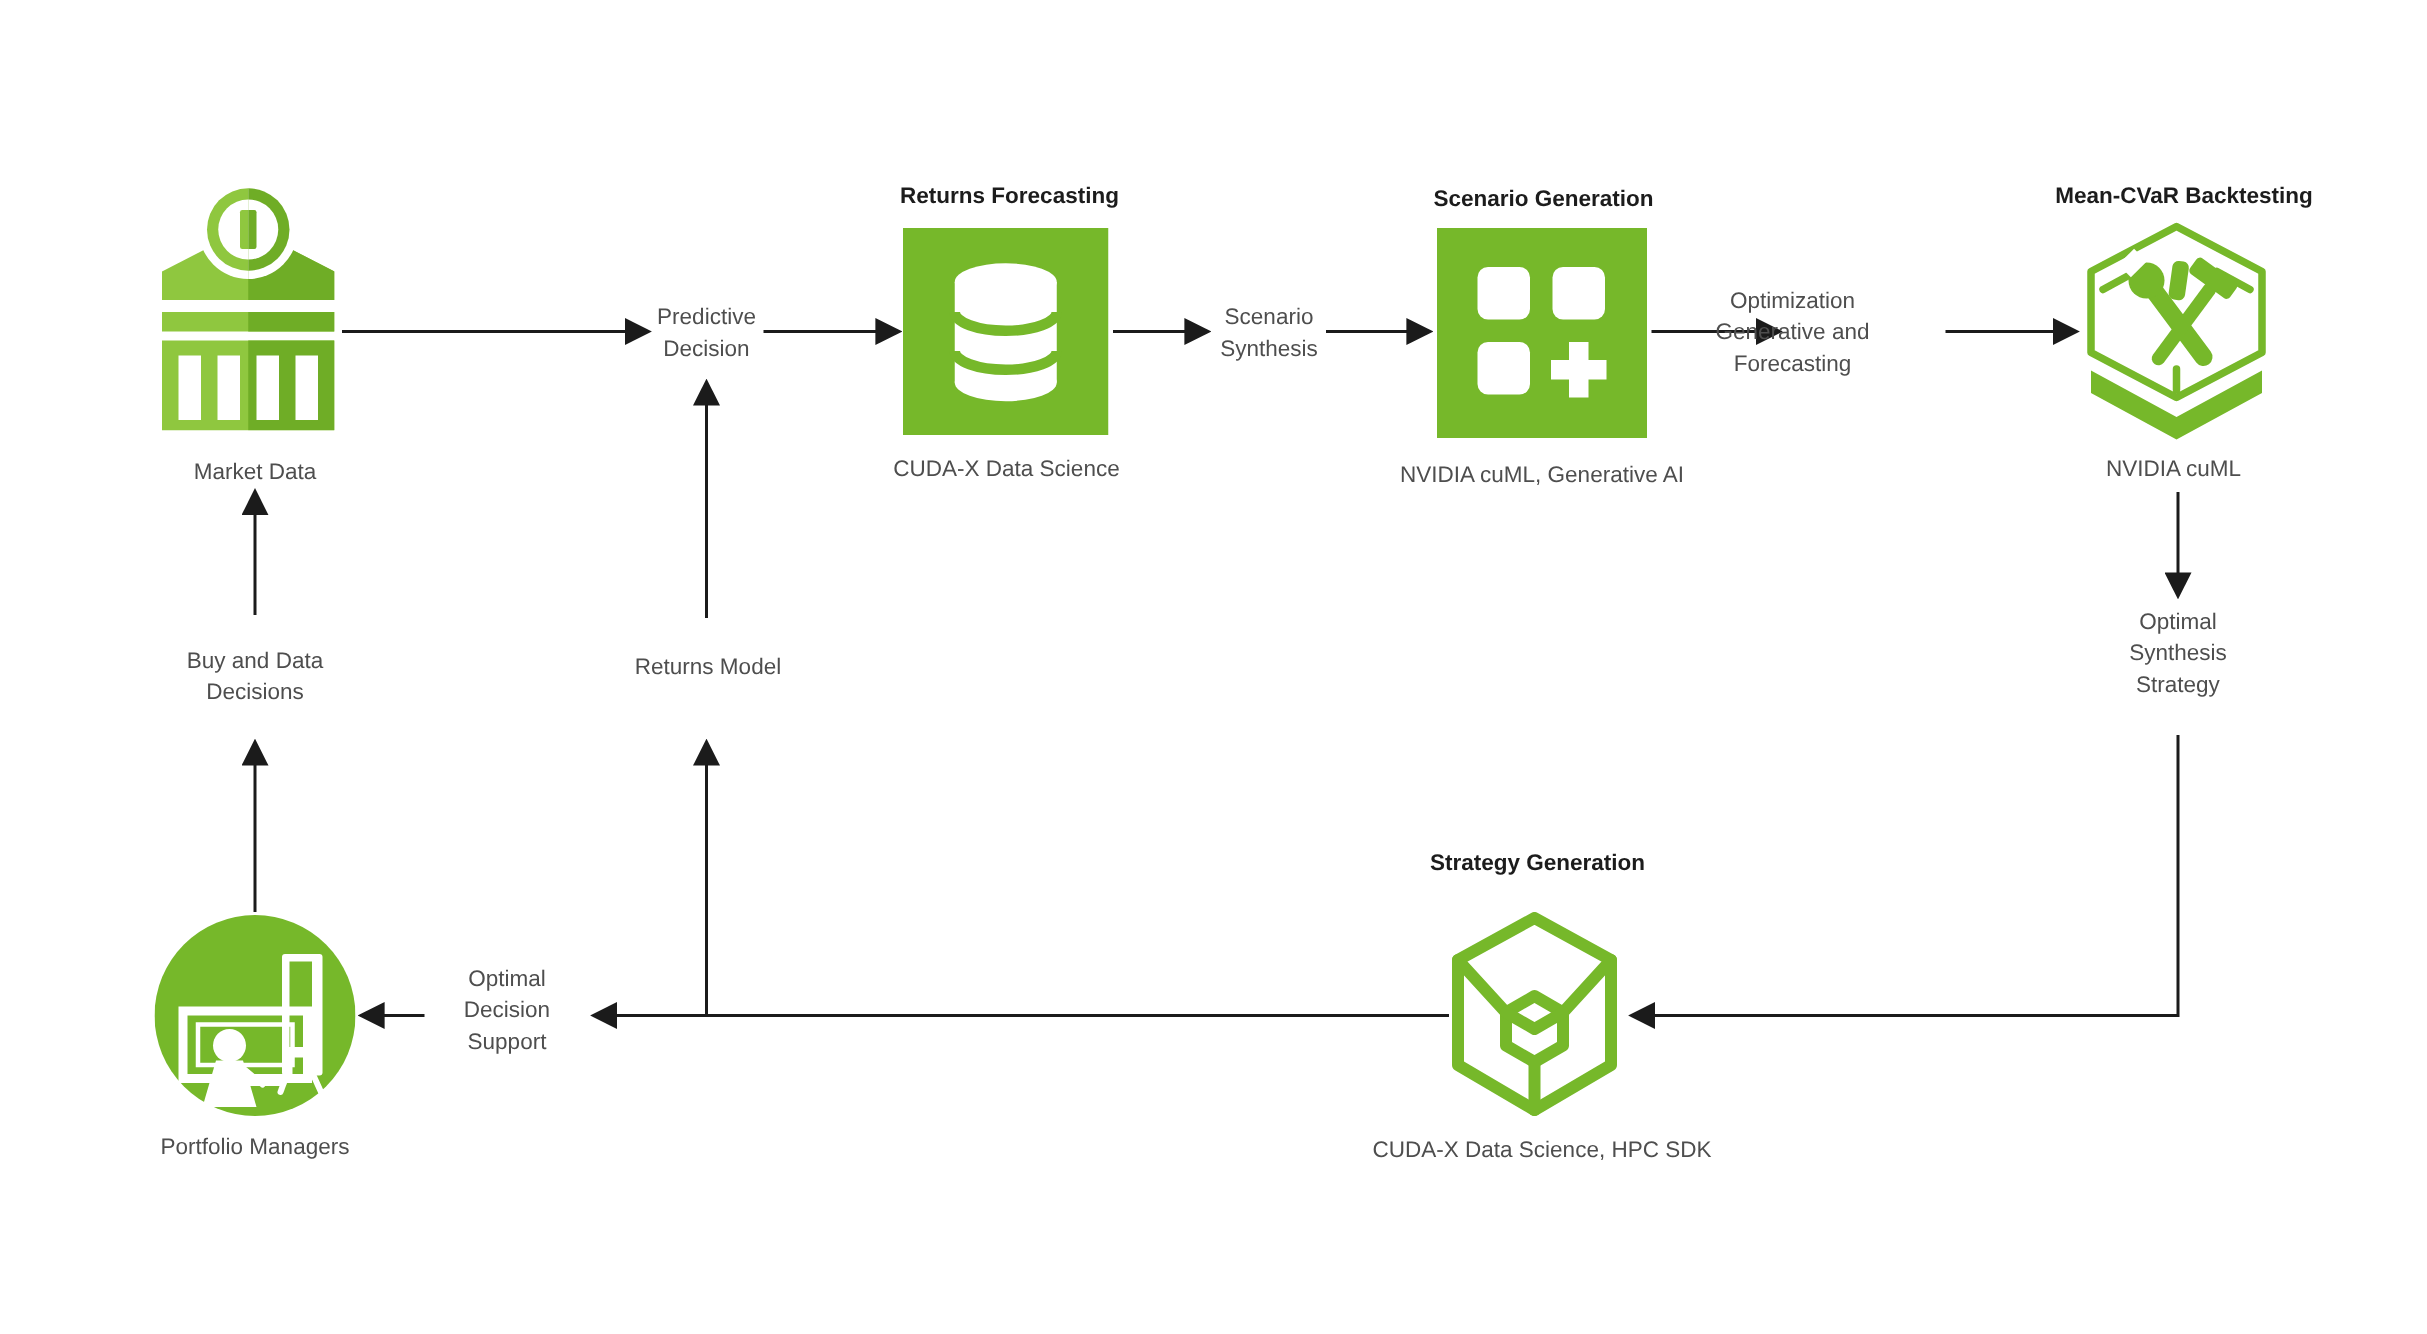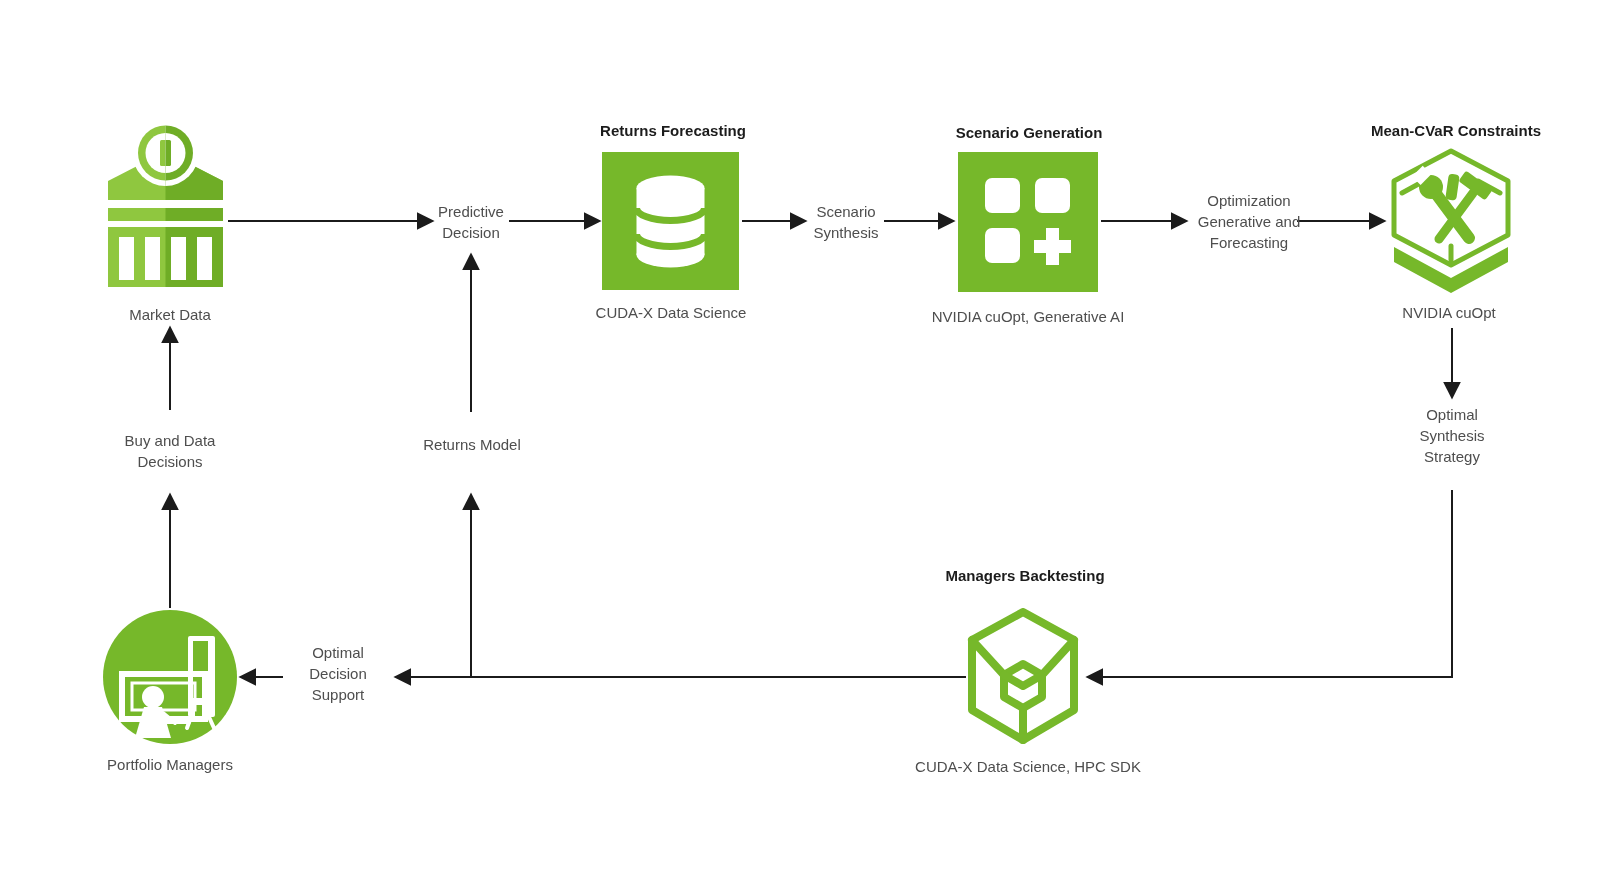--- a/index.html
+++ b/index.html
@@ -99,41 +99,41 @@
   <div class="node" style="left:958px;top:152px;width:140px;height:140px">
     <svg width="140" height="140" viewBox="0 0 140 140">
       <rect class="g" x="0" y="0" width="140" height="140"></rect>
       <rect class="w" x="27" y="26" width="35" height="35" rx="7"></rect>
       <rect class="w" x="77" y="26" width="35" height="35" rx="7"></rect>
       <rect class="w" x="27" y="76" width="35" height="35" rx="7"></rect>
       <rect class="w" x="76" y="88" width="37" height="13"></rect>
       <rect class="w" x="88" y="76" width="13" height="37"></rect>
     </svg>
   </div>
-  <div class="lbl" style="left:1028px;top:306px">NVIDIA cuOpt, Generative AI</div>
+  <div class="lbl" style="left:1028px;top:306px">NVIDIA cuML, Generative AI</div>
 
-  <div class="title" style="left:1456px;top:121px">Mean-CVaR Constraints</div>
+  <div class="title" style="left:1456px;top:121px">Mean-CVaR Backtesting</div>
   <div class="node" style="left:1390px;top:148px;width:122px;height:146px">
     <svg width="122" height="146" viewBox="0 0 122 146">
       <polygon class="hexs" points="61,3 118,33 118,87 61,117 4,87 4,33"></polygon>
       <path class="hexs" d="M12,45 L34,33"></path>
       <path class="hexs" d="M110,45 L88,33"></path>
       <path class="hexs" d="M61,98 L61,112"></path>
       <polygon class="g" points="4,99 61,130 118,99 118,114 61,145 4,114"></polygon>
       <line class="tool12" x1="44" y1="43" x2="79" y2="90"></line>
       <circle class="g" cx="41" cy="39" r="12"></circle>
       <rect fill="#fff" x="26" y="20" width="12" height="15" transform="rotate(45 32 27)"></rect>
       <rect class="g" x="57" y="26" width="11" height="26" rx="4" transform="rotate(8 62 39)"></rect>
       <line class="tool9" x1="83" y1="45" x2="49" y2="91"></line>
       <rect class="g" x="69" y="31" width="33" height="13" rx="3" transform="rotate(36 85.5 37.5)"></rect>
     </svg>
   </div>
-  <div class="lbl" style="left:1449px;top:302px">NVIDIA cuOpt</div>
+  <div class="lbl" style="left:1449px;top:302px">NVIDIA cuML</div>
 
-  <div class="title" style="left:1025px;top:566px">Managers Backtesting</div>
+  <div class="title" style="left:1025px;top:566px">Strategy Generation</div>
   <div class="node" style="left:966px;top:608px;width:114px;height:136px">
     <svg width="114" height="136" viewBox="0 0 114 136">
       <polygon class="cubes" points="57,4 108,32 108,102 57,132 6,102 6,32"></polygon>
       <path class="cubes" d="M6,32 L38,67"></path>
       <path class="cubes" d="M108,32 L76,67"></path>
       <polygon class="cubes" points="57,56 76,67 76,89 57,100 38,89 38,67"></polygon>
       <path class="cubes" d="M38,67 L57,78 L76,67"></path>
       <path class="cubes" d="M57,132 L57,100"></path>
     </svg>
   </div>
@@ -158,21 +158,21 @@
   <div class="lbl" style="left:170px;top:754px">Portfolio Managers</div>
 
   <div class="lbl" style="left:471px;top:201px">
     <div>Predictive</div>
     <div>Decision</div>
   </div>
   <div class="lbl" style="left:846px;top:201px">
     <div>Scenario</div>
     <div>Synthesis</div>
   </div>
-  <div class="lbl" style="left:1249px;top:190px">
+  <div class="lbl" style="left:1195px;top:190px">
     <div>Optimization</div>
     <div>Generative and</div>
     <div>Forecasting</div>
   </div>
   <div class="lbl" style="left:1452px;top:404px">
     <div>Optimal</div>
     <div>Synthesis</div>
     <div>Strategy</div>
   </div>
   <div class="lbl" style="left:472px;top:434px">

